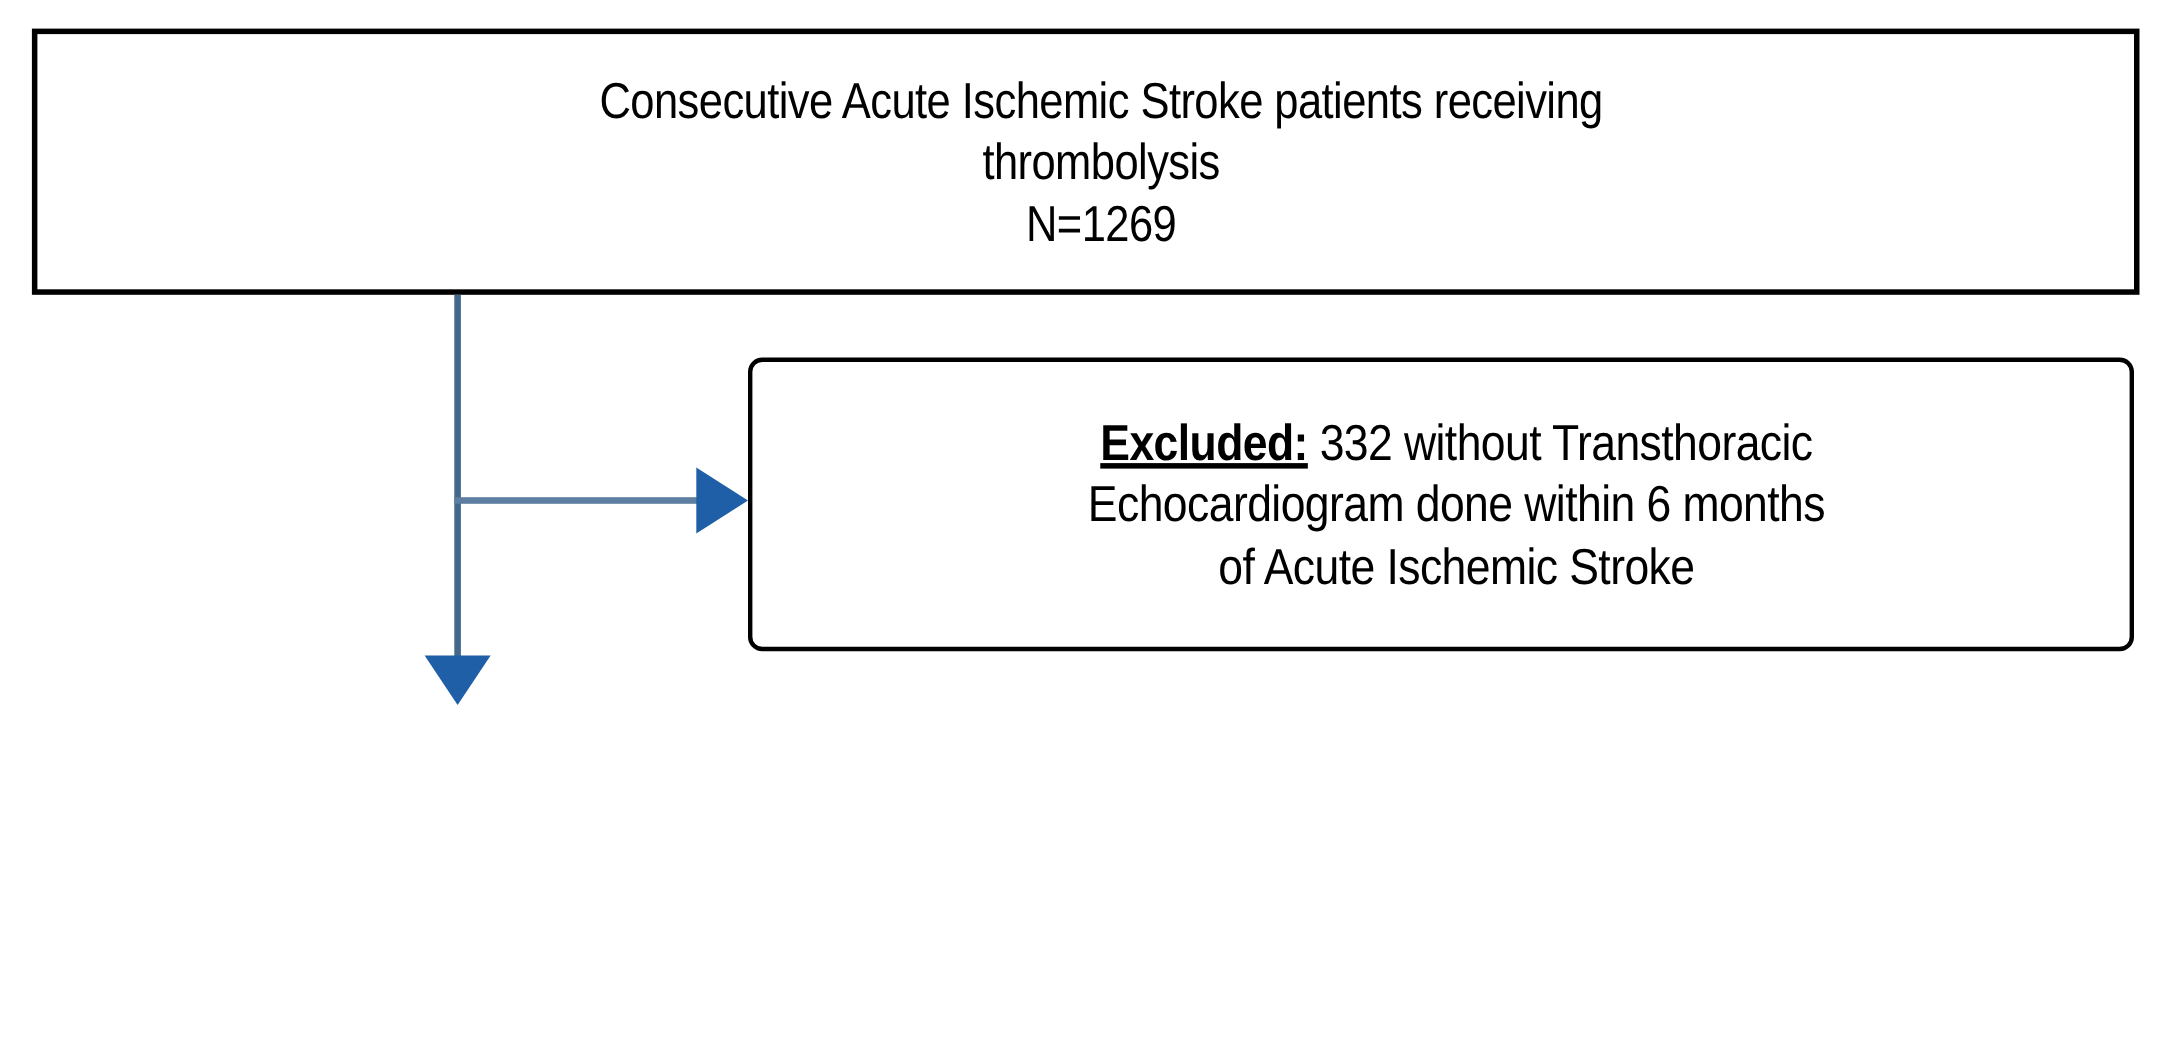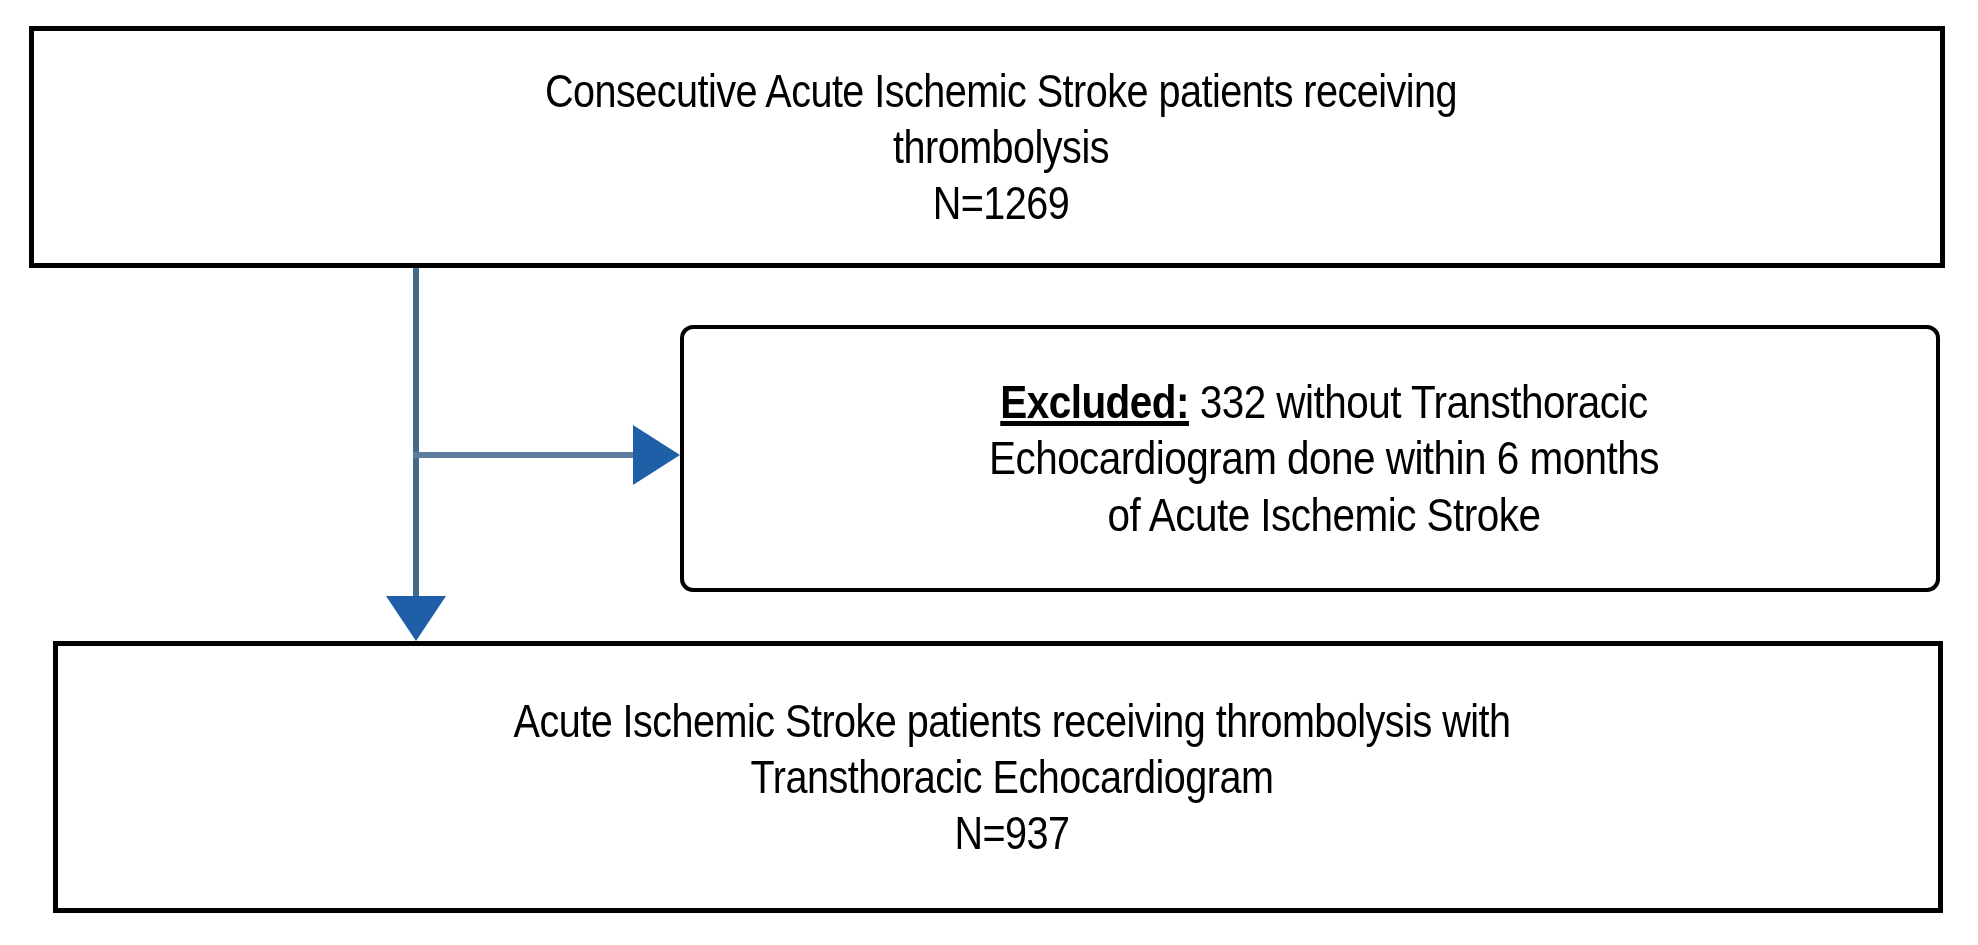--- a/index.html
+++ b/index.html
@@ -128,19 +128,14 @@
   <div class="conn-hline"></div>
   <div class="arrow-right"></div>
   <div class="arrow-down"></div>
 
   <div class="node thin" id="box-excluded">
     <span class="line"><span class="bold-underline">Excluded:</span><span> 332 without Transthoracic</span></span>
     <span class="line">Echocardiogram done within 6 months</span>
     <span class="line">of Acute Ischemic Stroke</span>
   </div>
 
-  <div class="node" id="box-bottom">
-    <span class="line">Acute Ischemic Stroke patients receiving thrombolysis with</span>
-    <span class="line">Transthoracic Echocardiogram</span>
-    <span class="line">N=937</span>
-  </div>
 
 </div>
 
 </body></html>

